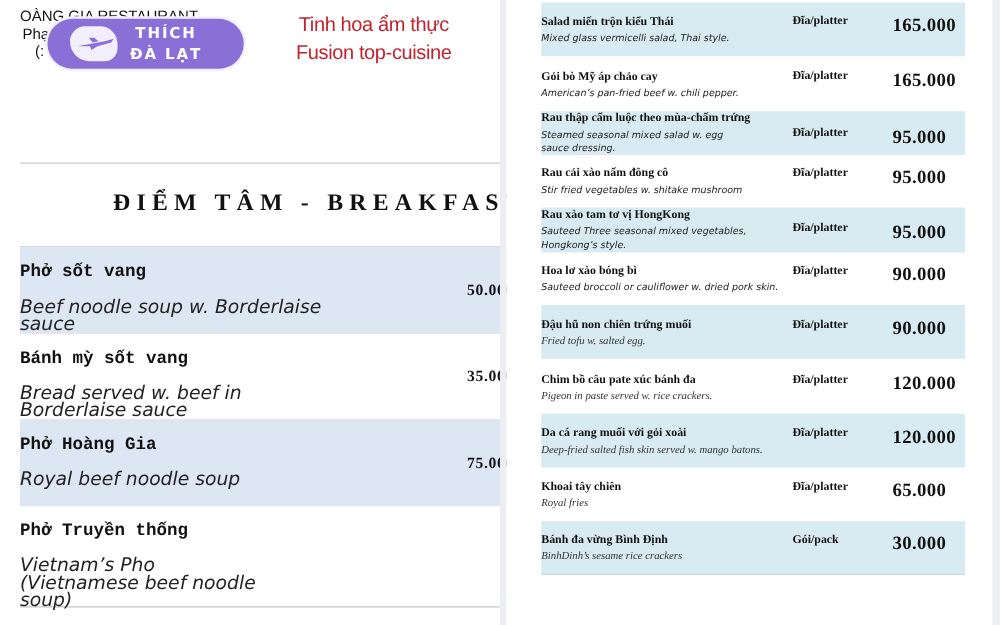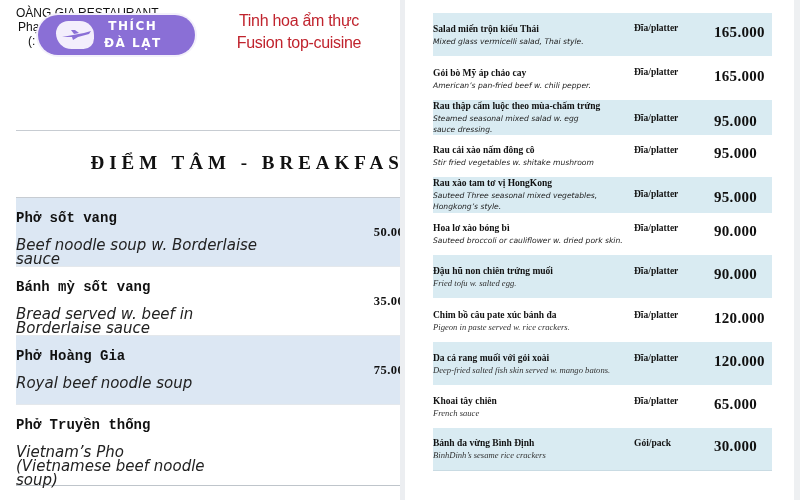--- a/index.html
+++ b/index.html
@@ -33,21 +33,21 @@
   .bf-price { position:absolute; right:5px; top:27px; font-family:"Liberation Serif", serif; font-weight:bold; font-size:12.5px; color:#111; letter-spacing:0.5px; }
 
   .left-edge { position:absolute; left:399px; top:0; width:1px; height:500px; background:#d7dbe0; }
 
   
   .gutter { position:absolute; left:400px; top:0; width:5px; height:500px; background:#eceef1; }
 
   
   .right { position:absolute; left:405px; top:0; width:395px; height:500px; background:#fff; }
   .right-edge { position:absolute; right:0; top:0; width:6px; height:500px; background:#eef0f2; }
-  .menu { position:absolute; left:28px; top:13px; width:339px; }
+  .menu { position:absolute; left:28px; top:2px; width:339px; }
   .m-row { position:relative; width:339px; }
   .m-row.shaded { background:#d9ebf2; }
   .m-name { position:absolute; left:0; font-family:"Liberation Serif", serif; font-weight:bold; font-size:9.5px; color:#111; white-space:nowrap; }
   .m-desc { position:absolute; left:0; width:180px; font-family:"DejaVu Sans", sans-serif; font-style:italic; font-size:7.6px; color:#222; line-height:11px; }
   .m-desc.serif { font-family:"Liberation Serif", serif; font-size:8.6px; color:#333; width:210px; }
   .m-unit { position:absolute; left:201px; font-family:"Liberation Serif", serif; font-weight:bold; font-size:9.5px; color:#111; }
   .m-price { position:absolute; left:281px; font-family:"Liberation Serif", serif; font-weight:bold; font-size:15px; color:#111; letter-spacing:0.3px; }
 </style>
 </head>
 <body>
@@ -170,21 +170,21 @@
 
     <div class="m-row shaded" style="height:43px">
       <div class="m-name" style="top:11px">Da cá rang muối với gỏi xoài</div>
       <div class="m-desc serif" style="top:23px;width:200px">Deep-fried salted fish skin served w. mango batons.</div>
       <div class="m-unit" style="top:11px">Đĩa/platter</div>
       <div class="m-price" style="top:11px">120.000</div>
     </div>
 
     <div class="m-row" style="height:43px">
       <div class="m-name" style="top:11px">Khoai tây chiên</div>
-      <div class="m-desc serif" style="top:23px">French sauce</div>
+      <div class="m-desc serif" style="top:23px">Royal fries</div>
       <div class="m-unit" style="top:11px">Đĩa/platter</div>
       <div class="m-price" style="top:11px">65.000</div>
     </div>
 
     <div class="m-row shaded" style="height:42px;border-bottom:1px solid #c9dbe3">
       <div class="m-name" style="top:10px">Bánh đa vừng Bình Định</div>
       <div class="m-desc serif" style="top:22px">BinhDinh’s sesame rice crackers</div>
       <div class="m-unit" style="top:10px">Gói/pack</div>
       <div class="m-price" style="top:10px">30.000</div>
     </div>

